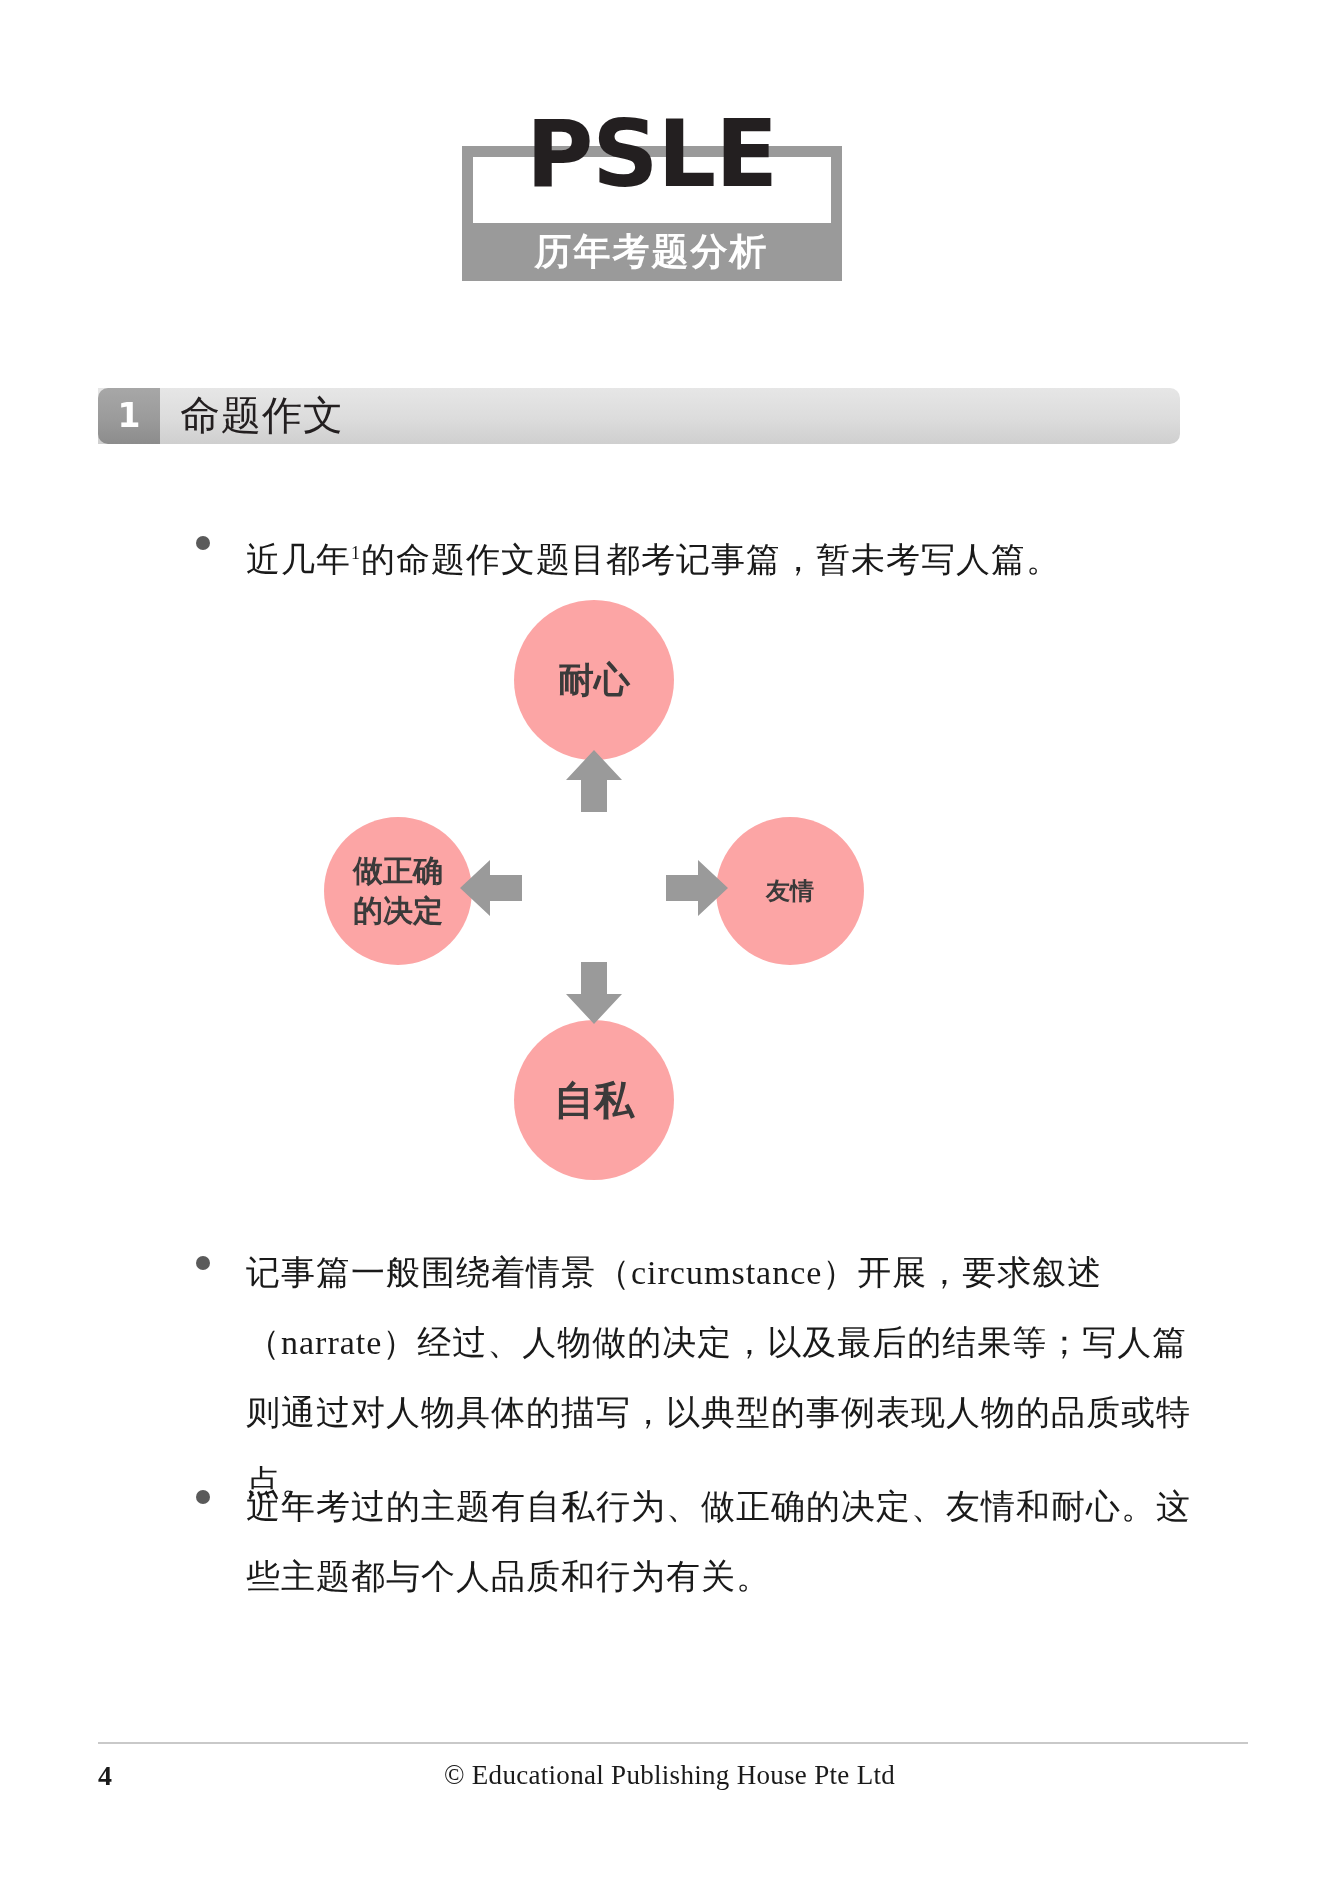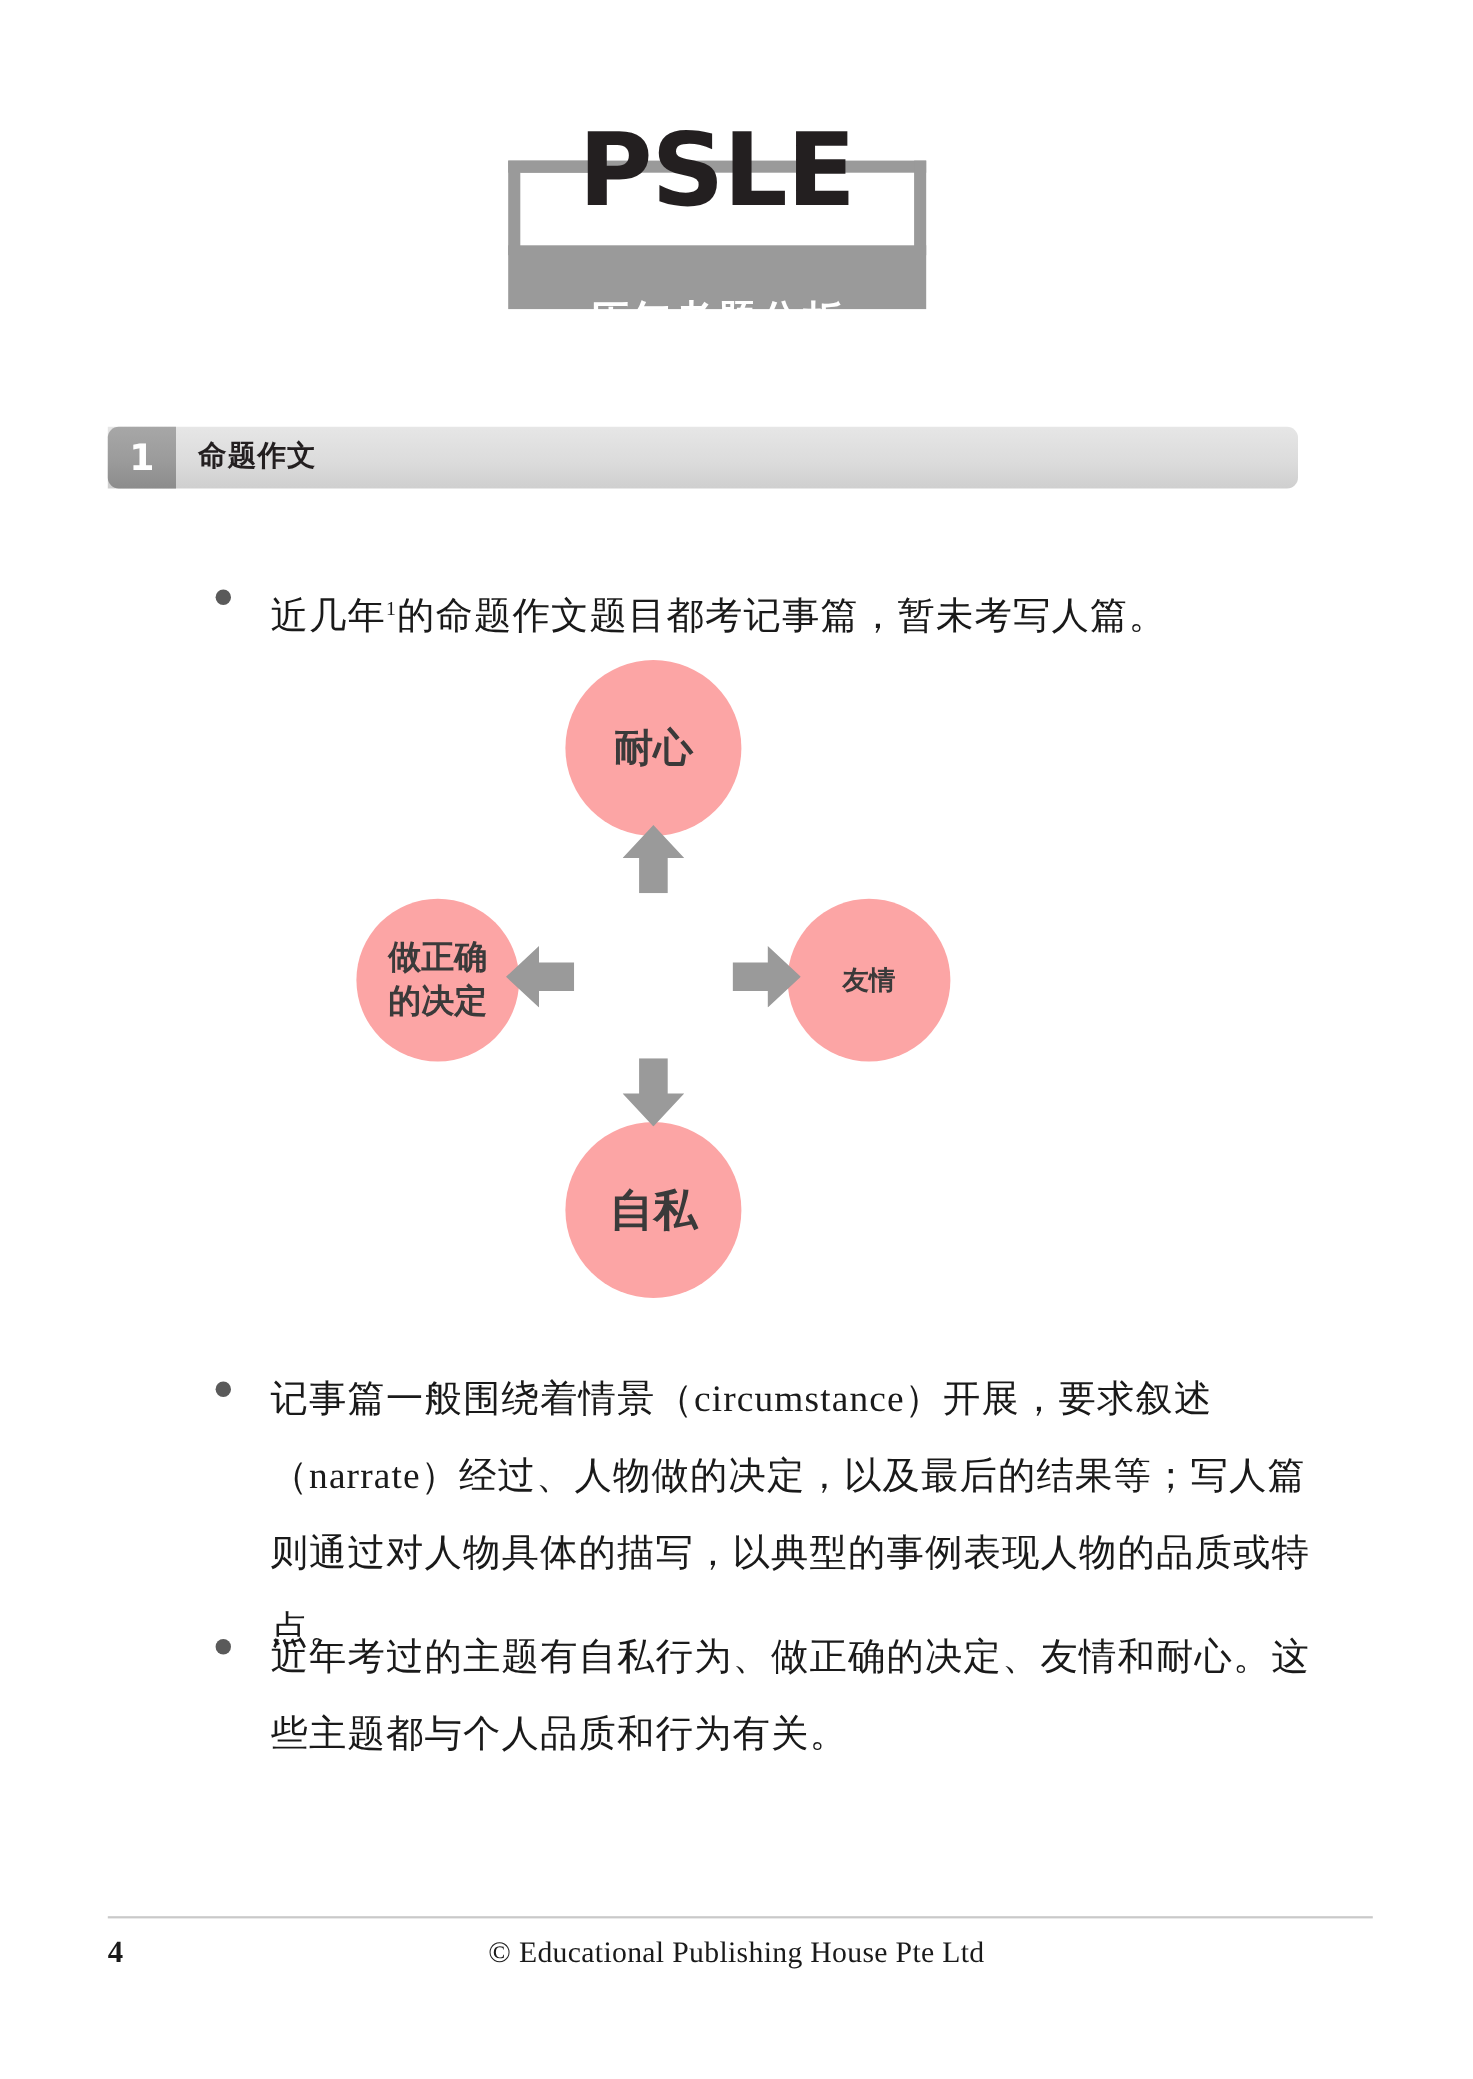--- a/index.html
+++ b/index.html
@@ -81,21 +81,20 @@
     width: 380px;
     height: 58px;
     line-height: 58px;
     text-align: center;
     color: #ffffff;
     font-family: "DejaVu Sans", sans-serif;
     font-weight: 700;
     font-size: 37px;
     letter-spacing: 2px;
     z-index: 4;
-    margin-top: 40px;
   }
 
   
   .section-bar {
     position: absolute;
     left: 98px;
     top: 388px;
     width: 1082px;
     height: 56px;
     background: linear-gradient(to bottom, #e6e6e6 0%, #dcdcdc 55%, #cfcfcf 100%);
@@ -118,22 +117,22 @@
     line-height: 56px;
     text-align: center;
   }
   .section-title {
     position: absolute;
     left: 180px;
     top: 388px;
     height: 56px;
     line-height: 54px;
     font-family: "DejaVu Sans", sans-serif;
-    font-weight: 700;
-    font-size: 26px;
+    font-weight: 400;
+    font-size: 40px;
     color: #231f20;
     letter-spacing: 1px;
   }
 
   
   .bullet {
     position: absolute;
     display: flex;
     align-items: flex-start;
   }

